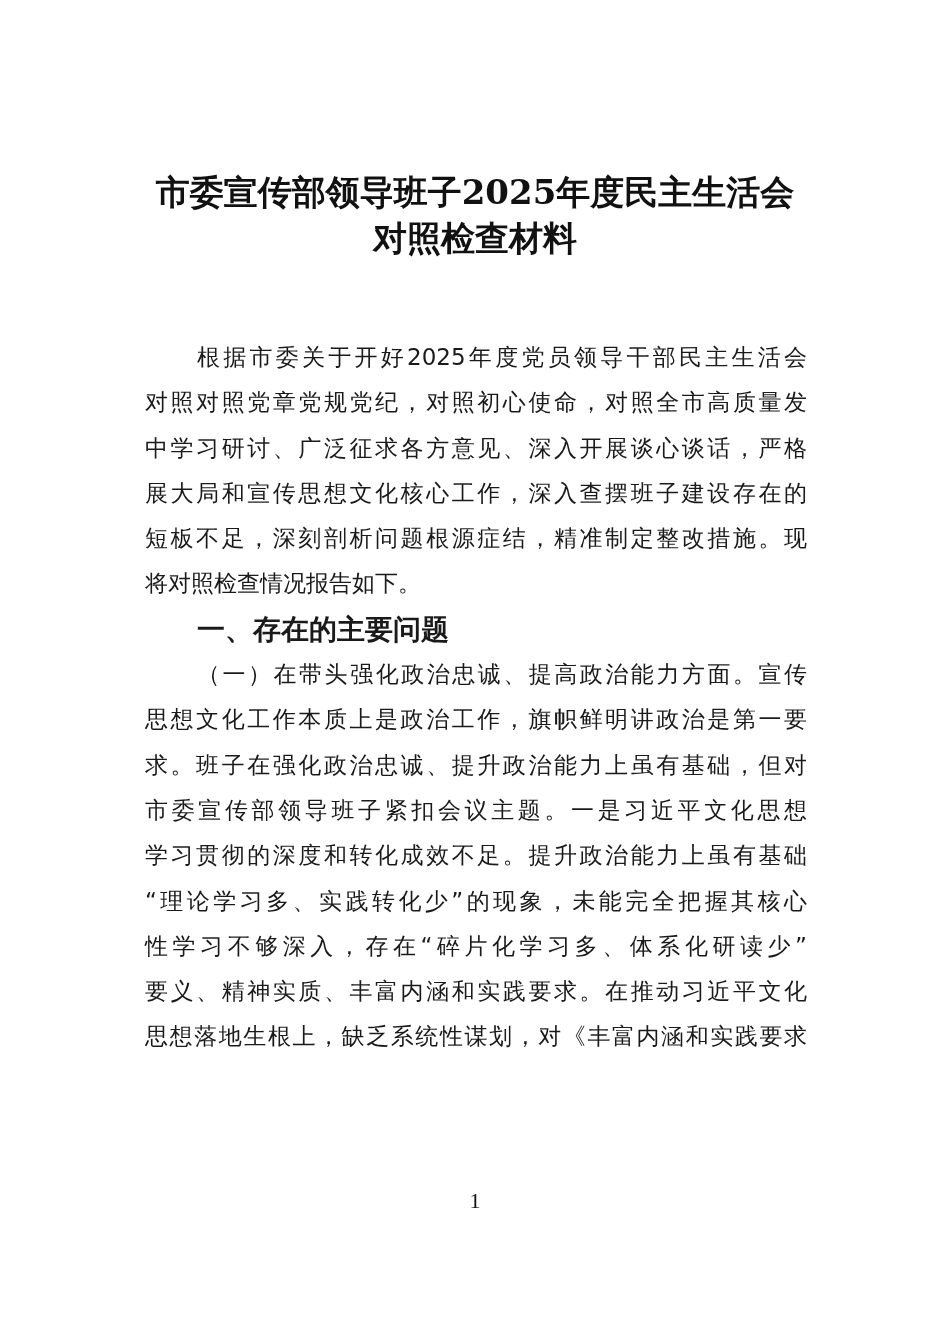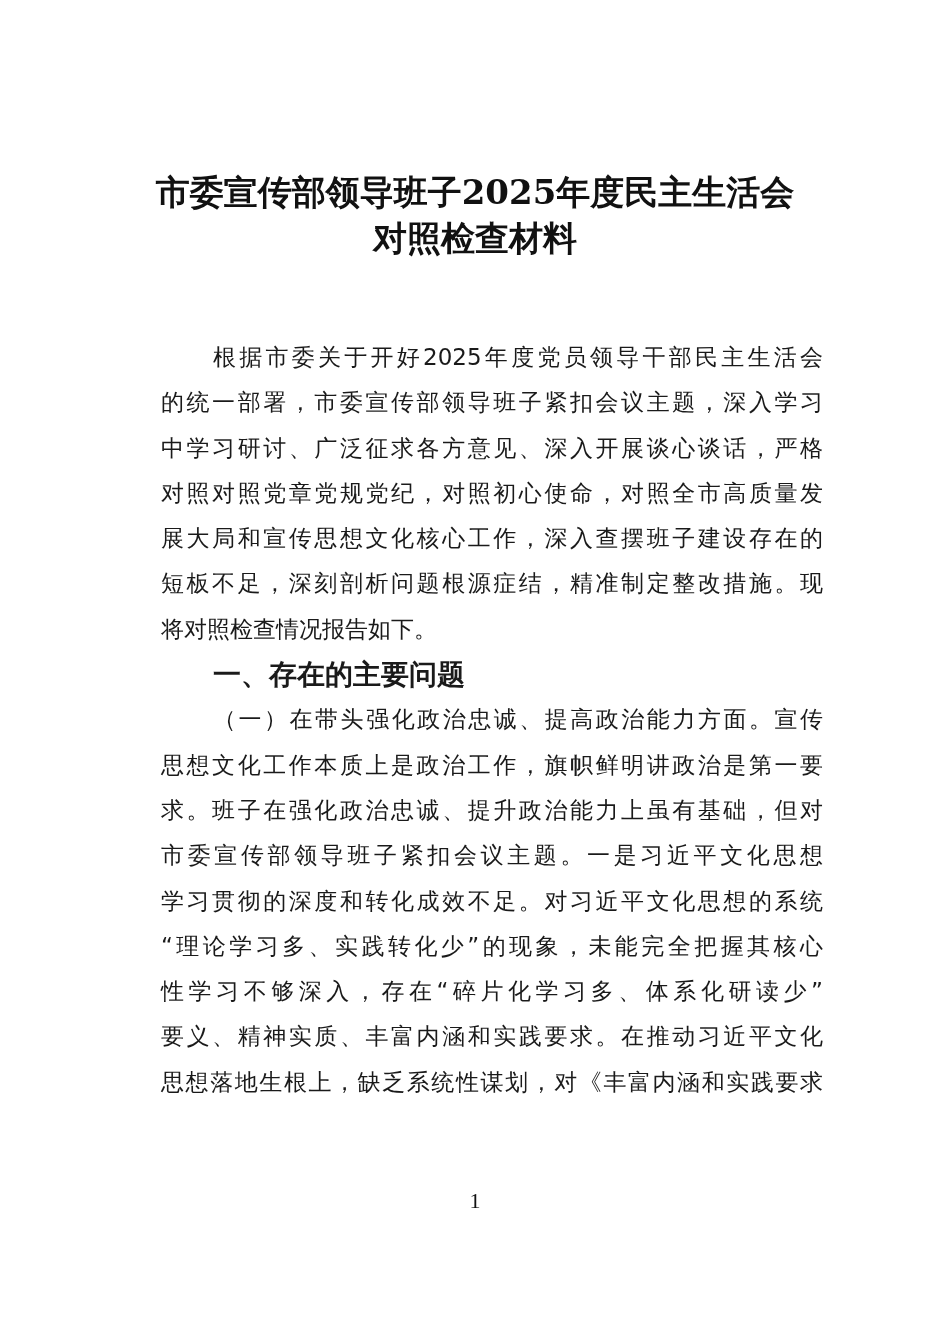--- a/index.html
+++ b/index.html
@@ -40,21 +40,20 @@
 
   .body-text {
     position: absolute;
     left: 145px;
     top: 335px;
     width: 662px;
     font-family: "DejaVu Sans", "Liberation Sans", sans-serif;
     font-size: 23px;
     line-height: 45.3px;
     color: #1a1a1a;
-    margin-left: 16px;
   }
   .line {
     display: block;
     height: 45.3px;
     white-space: nowrap;
     text-align: justify;
     text-align-last: justify;
   }
   .line.last {
     text-align-last: left;
@@ -85,34 +84,33 @@
 <body>
 
 <div class="page">
 
   <div class="title line1">市委宣传部领导班子2025年度民主生活会</div>
   <div class="title line2">对照检查材料</div>
 
   <div class="body-text">
 
     <span class="line indent">根据市委关于开好2025年度党员领导干部民主生活会</span>
-    <span class="line">的统一部署，市委宣传部领导班子紧扣会议主题，深入学习</span>
+    <span class="line">对照对照党章党规党纪，对照初心使命，对照全市高质量发</span>
     <span class="line">中学习研讨、广泛征求各方意见、深入开展谈心谈话，严格</span>
-    <span class="line">对照对照党章党规党纪，对照初心使命，对照全市高质量发</span>
     <span class="line">展大局和宣传思想文化核心工作，深入查摆班子建设存在的</span>
     <span class="line">短板不足，深刻剖析问题根源症结，精准制定整改措施。现</span>
     <span class="line last">将对照检查情况报告如下。</span>
 
     <span class="line indent heading1">一、存在的主要问题</span>
 
     <span class="line indent heading2-lead">（一）在带头强化政治忠诚、提高政治能力方面。宣传</span>
     <span class="line">思想文化工作本质上是政治工作，旗帜鲜明讲政治是第一要</span>
     <span class="line">求。班子在强化政治忠诚、提升政治能力上虽有基础，但对</span>
     <span class="line">市委宣传部领导班子紧扣会议主题。一是习近平文化思想</span>
-    <span class="line">学习贯彻的深度和转化成效不足。对习近平文化思想的系统</span>
+    <span class="line">学习贯彻的深度和转化成效不足。提升政治能力上虽有基础</span>
     <span class="line">“理论学习多、实践转化少”的现象，未能完全把握其核心</span>
     <span class="line">性学习不够深入，存在“碎片化学习多、体系化研读少”</span>
     <span class="line">要义、精神实质、丰富内涵和实践要求。在推动习近平文化</span>
     <span class="line">思想落地生根上，缺乏系统性谋划，对《丰富内涵和实践要求</span>
   </div>
 
   <div class="page-number">1</div>
 </div>
 
 </body></html>

